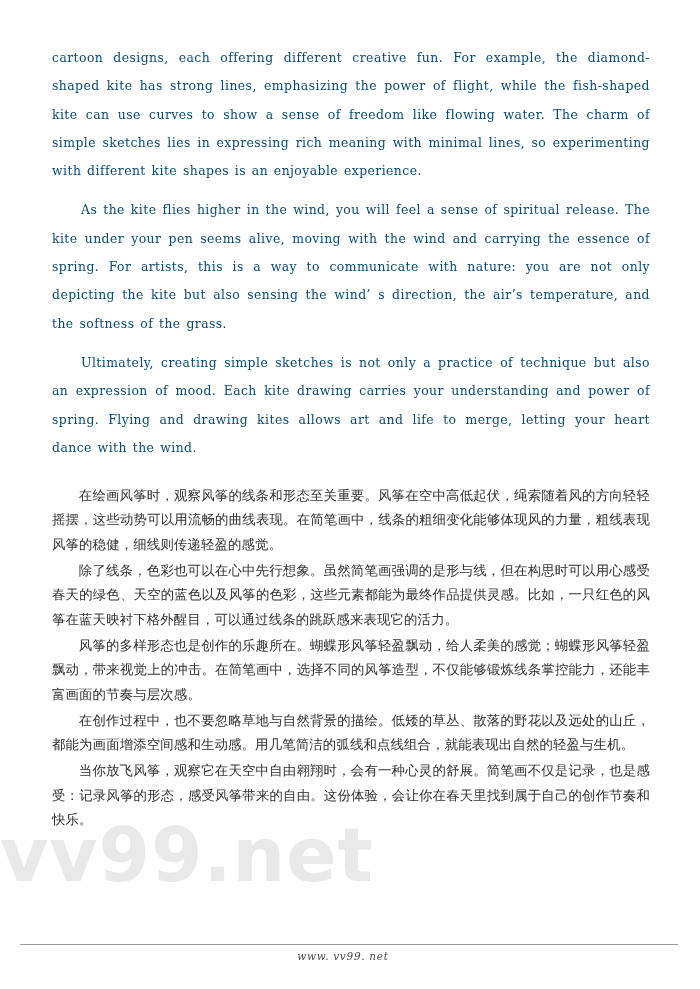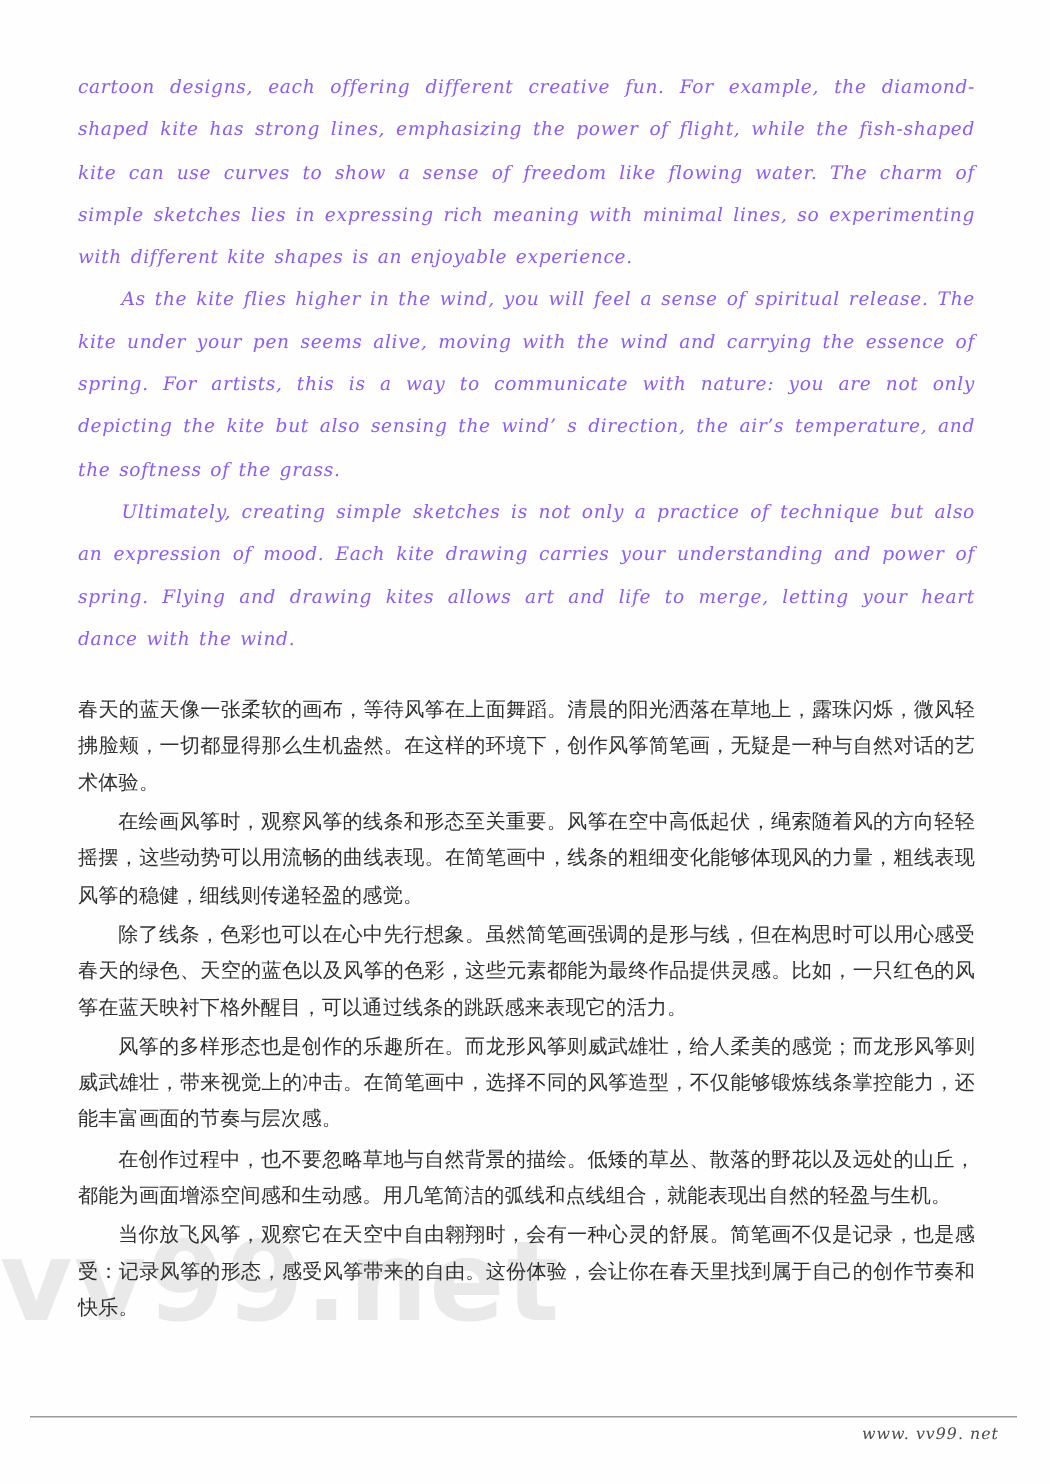--- a/index.html
+++ b/index.html
@@ -49,25 +49,25 @@
 
   
   .en-para {
     font-family: "DejaVu Serif", "Liberation Serif", serif;
     font-size: 12.4px;
     line-height: 28.3px;
     text-align: justify;
     text-align-last: left;
     letter-spacing: 0.45px;
     word-spacing: 1.4px;
-    color: #8b5cf6;
+    color: #0c4a6e;
     margin: 0;
-    font-style: italic;
   }
   .en-para + .en-para {
+    margin-top: 11px;
   }
   .en-indent {
     display: inline-block;
     width: 29px;
   }
 
   
   .cn-heading {
     margin: 0;
     padding-top: 84px;
@@ -109,21 +109,21 @@
     bottom: 27px;
     z-index: 3;
   }
   .footer-rule {
     height: 1px;
     background: #9a9a9a;
     width: 100%;
   }
   .footer-text {
     margin-top: 5px;
-    text-align: right;
+    text-align: center;
     padding-right: 12px;
     font-family: "DejaVu Serif", "Liberation Serif", serif;
     font-style: italic;
     font-size: 10.5px;
     letter-spacing: 0.7px;
     color: #4a4a4a;
   }
 </style>
 </head>
 <body>
@@ -135,24 +135,23 @@
   <div class="content">
 
     <div>
       <p class="en-para"><span>cartoon designs, each offering different creative fun. For example, the diamond-shaped kite has strong lines, emphasizing the power of flight, while the fish-shaped kite can use curves to show a sense of freedom like flowing water. The charm of simple sketches lies in expressing rich meaning with minimal lines, so experimenting with different kite shapes is an enjoyable experience.</span></p>
       <p class="en-para"><span class="en-indent"></span><span>As the kite flies higher in the wind, you will feel a sense of spiritual release. The kite under your pen seems alive, moving with the wind and carrying the essence of spring. For artists, this is a way to communicate with nature: you are not only depicting the kite but also sensing the wind’ s direction, the air’s temperature, and the softness of the grass.</span></p>
       <p class="en-para"><span class="en-indent"></span><span>Ultimately, creating simple sketches is not only a practice of technique but also an expression of mood. Each kite drawing carries your understanding and power of spring. Flying and drawing kites allows art and life to merge, letting your heart dance with the wind.</span></p>
     </div>
 
 
     <div class="cn-body">
-      <p class="cn-para">春天的蓝天像一张柔软的画布，等待风筝在上面舞蹈。清晨的阳光洒落在草地上，露珠闪烁，微风轻拂脸颊，一切都显得那么生机盎然。在这样的环境下，创作风筝简笔画，无疑是一种与自然对话的艺术体验。</p>
       <p class="cn-para indent">在绘画风筝时，观察风筝的线条和形态至关重要。风筝在空中高低起伏，绳索随着风的方向轻轻摇摆，这些动势可以用流畅的曲线表现。在简笔画中，线条的粗细变化能够体现风的力量，粗线表现风筝的稳健，细线则传递轻盈的感觉。</p>
       <p class="cn-para indent">除了线条，色彩也可以在心中先行想象。虽然简笔画强调的是形与线，但在构思时可以用心感受春天的绿色、天空的蓝色以及风筝的色彩，这些元素都能为最终作品提供灵感。比如，一只红色的风筝在蓝天映衬下格外醒目，可以通过线条的跳跃感来表现它的活力。</p>
-      <p class="cn-para indent">风筝的多样形态也是创作的乐趣所在。而龙形风筝则威武雄壮，给人柔美的感觉；而龙形风筝则威武雄壮，带来视觉上的冲击。在简笔画中，选择不同的风筝造型，不仅能够锻炼线条掌控能力，还能丰富画面的节奏与层次感。</p>
+      <p class="cn-para indent">风筝的多样形态也是创作的乐趣所在。蝴蝶形风筝轻盈飘动，给人柔美的感觉；蝴蝶形风筝轻盈飘动，带来视觉上的冲击。在简笔画中，选择不同的风筝造型，不仅能够锻炼线条掌控能力，还能丰富画面的节奏与层次感。</p>
       <p class="cn-para indent">在创作过程中，也不要忽略草地与自然背景的描绘。低矮的草丛、散落的野花以及远处的山丘，都能为画面增添空间感和生动感。用几笔简洁的弧线和点线组合，就能表现出自然的轻盈与生机。</p>
       <p class="cn-para indent">当你放飞风筝，观察它在天空中自由翱翔时，会有一种心灵的舒展。简笔画不仅是记录，也是感受：记录风筝的形态，感受风筝带来的自由。这份体验，会让你在春天里找到属于自己的创作节奏和快乐。</p>
     </div>
 
   </div>
 
   <div class="footer">
     <div class="footer-rule"></div>
     <div class="footer-text">www. vv99. net</div>
   </div>

